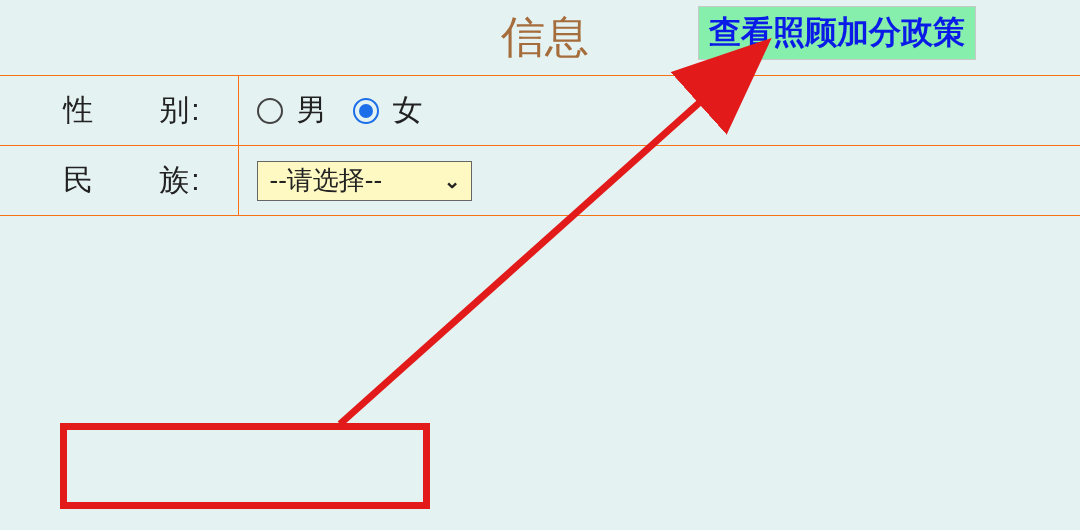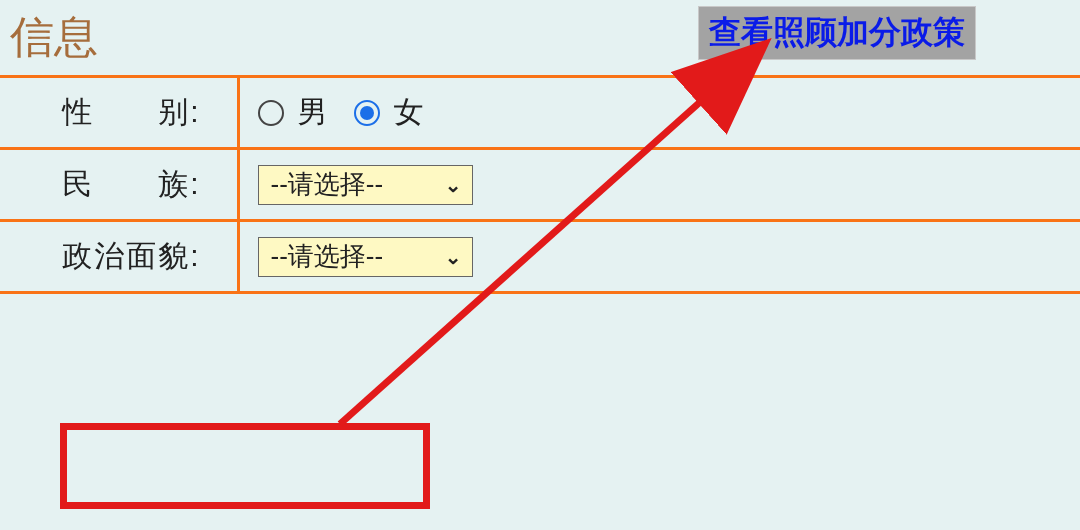--- a/index.html
+++ b/index.html
@@ -9,39 +9,40 @@
       width: 1080px;
       height: 530px;
       position: relative;
       overflow: hidden;
     }
     .section-title {
       font-size: 44px;
       color: #a66d3c;
       padding: 8px 0 8px 10px;
       font-weight: 400;
+      text-align: center;
     }
     .policy-button {
       position: absolute;
       top: 6px;
       right: 104px;
-      background: #a3a3a3;
+      background: #86efac;
       border: 1px solid #c8c8c8;
       padding: 4px 10px;
       color: #0a1be8;
       font-size: 32px;
       font-weight: 700;
       cursor: pointer;
     }
     .form-table {
       width: 100%;
       border-collapse: collapse;
     }
     .form-row td {
-      border: 3px solid #f97316;
+      border: 1px solid #f97316;
       padding: 14px 10px;
       font-size: 30px;
       vertical-align: middle;
       margin-left: 48px;
     }
     td.label-cell {
       width: 238px;
       text-align: right;
       padding-right: 36px;
       letter-spacing: 2px;
@@ -166,29 +167,20 @@
   </tr>
   <tr class="form-row">
     <td class="label-cell">民　　族:</td>
     <td class="value-cell">
       <div class="select">
         <span>--请选择--</span>
         <span class="chev">⌄</span>
       </div>
     </td>
   </tr>
-  <tr class="form-row">
-    <td class="label-cell">政治面貌:</td>
-    <td class="value-cell">
-      <div class="select">
-        <span>--请选择--</span>
-        <span class="chev">⌄</span>
-      </div>
-    </td>
-  </tr>
   <tr class="gap-row">
         <td colspan="2"></td>
       </tr>
 </tbody>
   </table>
 
 <div class="highlight"></div>
 
 <svg class="arrow-svg">
   <defs>

